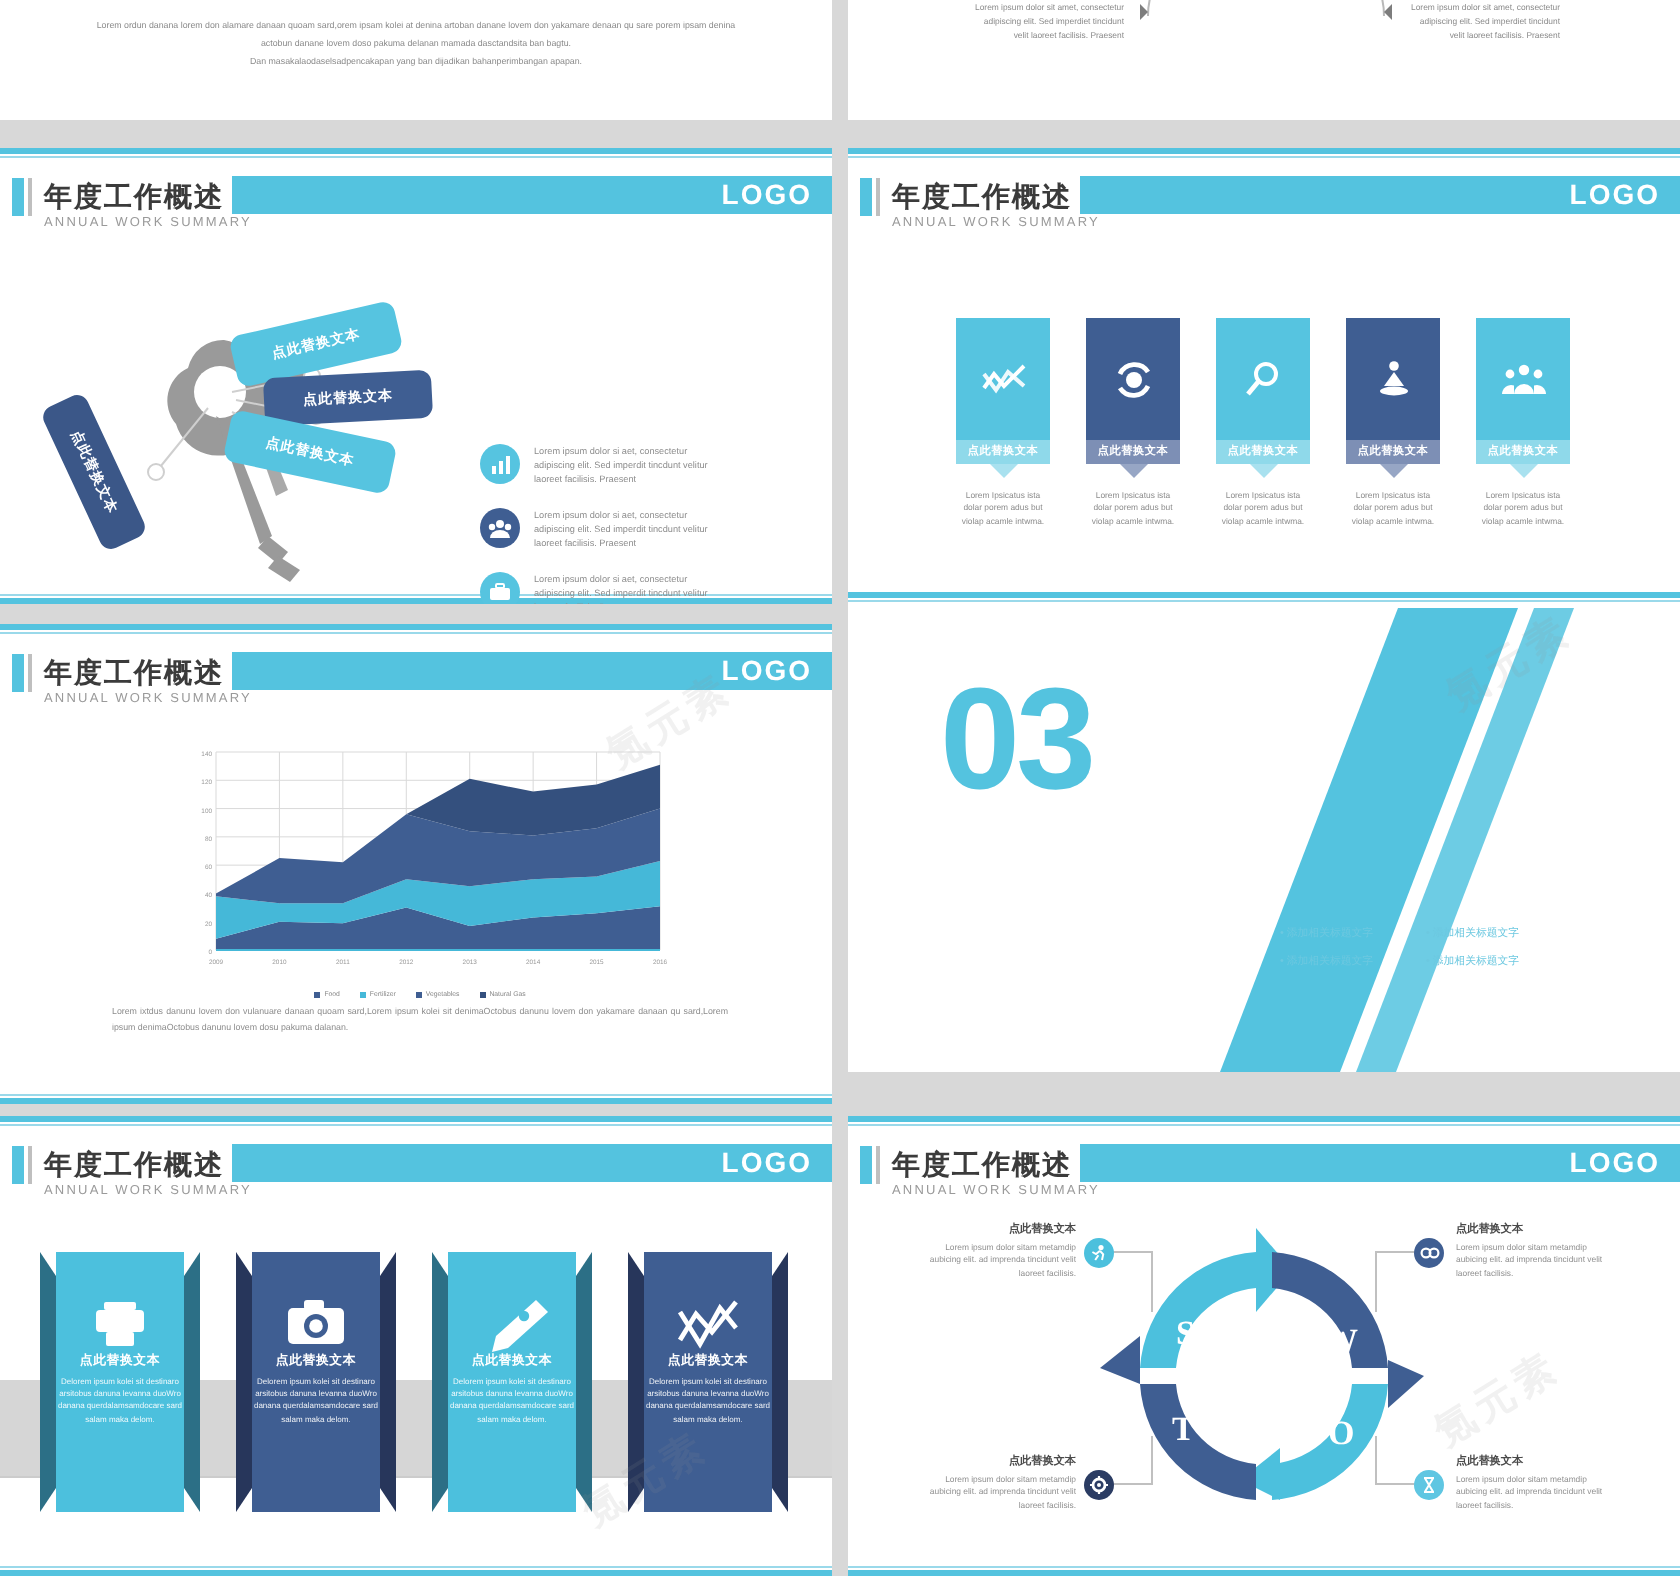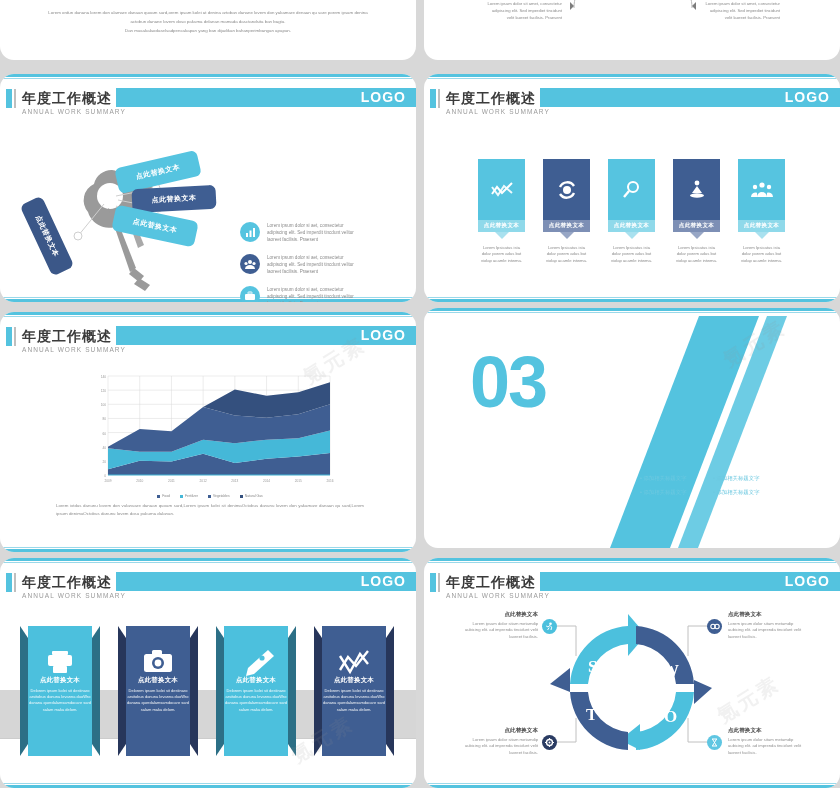--- a/index.html
+++ b/index.html
@@ -1,20 +1,20 @@
 <!DOCTYPE html>
 <html><head>
 <meta charset="utf-8">
 <style>
   html,body{margin:0;padding:0;background:#ffffff;}
   body{width:840px;height:788px;overflow:hidden;font-family:"Liberation Sans",sans-serif;}
   .deck{position:relative;width:840px;height:788px;background:#d8d8d8;}
 
   
-  .slide{position:absolute;background:#ffffff;overflow:hidden;box-sizing:border-box;border-radius:14px;}
+  .slide{position:absolute;background:#ffffff;overflow:hidden;box-sizing:border-box;}
   .slide .edge-top,.slide .edge-bot{position:absolute;left:0;right:0;height:3px;background:#54c3df;}
   .slide .edge-top{top:0;}
   .slide .edge-bot{bottom:0;}
   .slide .edge-top2{position:absolute;left:0;right:0;top:4px;height:1px;background:#9ad9ea;}
   .slide .edge-bot2{position:absolute;left:0;right:0;bottom:4px;height:1px;background:#9ad9ea;}
 
   
   .hdr{position:absolute;left:0;top:14px;right:0;height:30px;}
   .hdr .tick{position:absolute;left:6px;top:1px;width:6px;height:19px;background:#54c3df;}
   .hdr .tick2{position:absolute;left:14px;top:1px;width:2px;height:19px;background:#bfbfbf;}
@@ -326,21 +326,21 @@
           <div style="display: flex; align-items: center; gap: 2px; font-size: 3.4px; color: rgb(136, 136, 136);">
             <span style="width: 3px; height: 3px; background: rgb(52, 80, 126); display: inline-block;"></span>
             <span>Natural Gas</span>
           </div>
         </div>
     </div>
 
     <div class="cap" style="left:56px;top:190px;width:308px;">Lorem ixtdus danunu lovem don vulanuare danaan quoam sard,Lorem ipsum kolei sit denimaOctobus danunu lovem don yakamare danaan qu sard,Lorem ipsum denimaOctobus danunu lovem dosu pakuma dalanan.</div>
   </div>
 
-  <div class="slide" style="left:424px;top:308px;width:416px;height:240px;">
+  <div class="slide" style="left:424px;top:296px;width:416px;height:240px;">
     <div class="edge-top"></div>
     <div class="edge-top2"></div>
 
     <svg width="416" height="240" style="position:absolute;left:0;top:0;">
       <polygon points="186,240 275,8 335,8 246,240" fill="#54c3df"></polygon>
       <polygon points="254,240 343,8 363,8 274,240" fill="#54c3df" opacity=".85"></polygon>
       <polygon points="60,240 140,30 152,30 72,240" fill="#54c3df" opacity="0"></polygon>
     </svg>
 
     <div class="bignum" style="left:46px;top:38px;">03</div>

